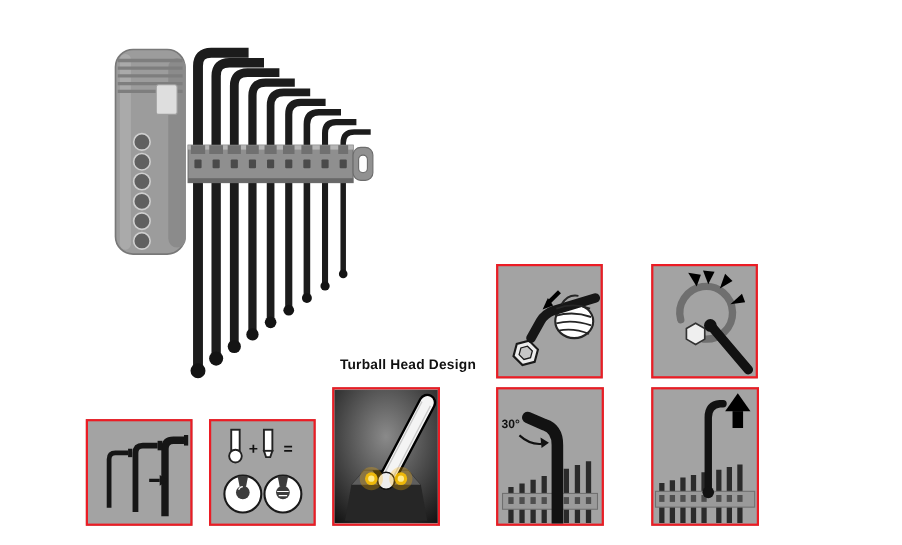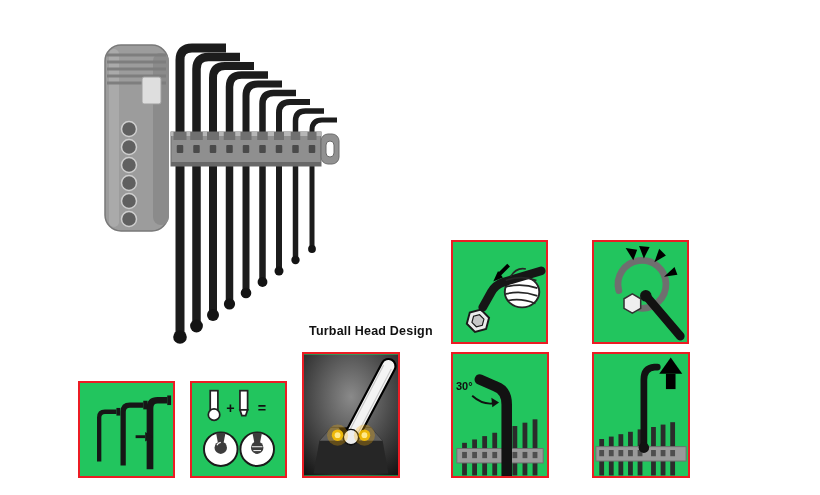--- a/index.html
+++ b/index.html
@@ -1,21 +1,21 @@
 <!DOCTYPE html>
 <html style="--box-border: #ec1c24; --tool-black: #1b1b1b; --holder-gray: #999999; --glow-yellow: #ffc800; --panel-dark: #2b2b2b; --background: #ffffff;"><head>
 <meta charset="utf-8">
 <style>
   html,body{margin:0;padding:0;background:#ffffff;}
   #stage{
     position:relative;width:820px;height:495px;background:#ffffff;
     font-family:"Liberation Sans",sans-serif;overflow:hidden;
   }
   .fbox{
-    position:absolute;background:#22c55e;
+    position:absolute;background:#a3a3a3;
     border:2px solid var(--box-border,#ec1c24);
     box-sizing:border-box;
   }
   .fbox svg{display:block;width:100%;height:100%;}
   #photo-svg{position:absolute;left:95px;top:33px;}
   .title-label{
     position:absolute;left:309px;top:324px;
     font-size:12.5px;font-weight:bold;color:#111;letter-spacing:.2px;
     white-space:nowrap;
   }

